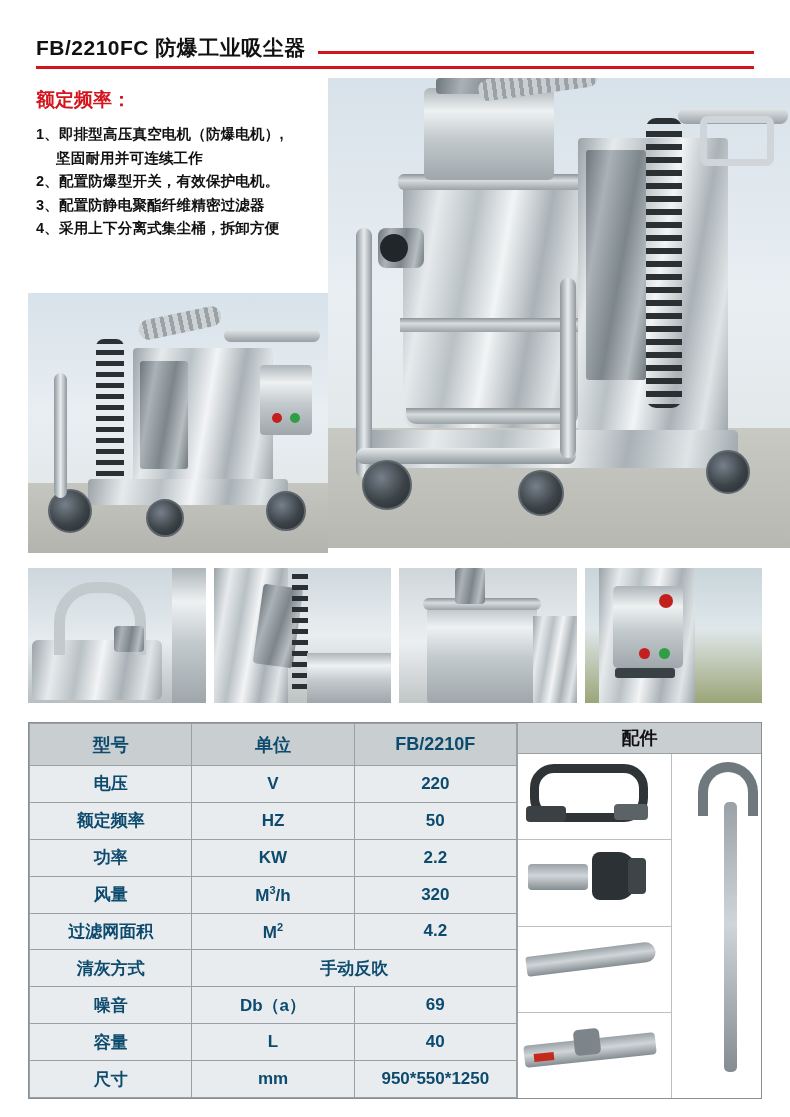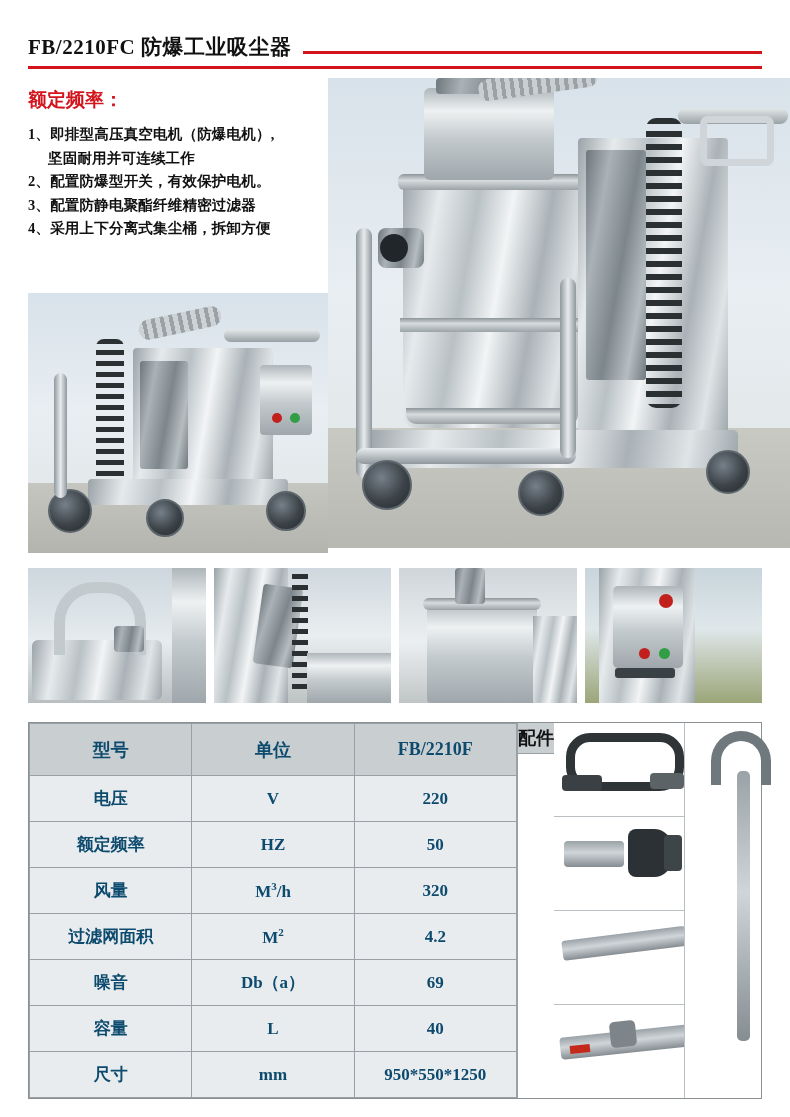--- a/index.html
+++ b/index.html
@@ -13,22 +13,21 @@
     font-family: "Liberation Sans", sans-serif;
     color: #1a1a1a;
     position: relative;
     overflow: hidden;
   }
   .page {
     width: 790px;
     height: 1117px;
     position: relative;
     box-sizing: border-box;
-    padding: 0 28px;
-    font-family: Liberation Serif, serif;
+    padding: 0 36px;
   }
 
   
   .header {
     padding-top: 36px;
     display: flex;
     align-items: flex-end;
   }
   .header-title {
     font-size: 21px;
@@ -186,21 +185,21 @@
     height: 30px;
   }
   table.spec td:nth-child(1) { width: 160px; }
   table.spec td:nth-child(2) { width: 152px; }
   table.spec td:nth-child(3) { width: 176px; }
   .sup { font-size: 11px; vertical-align: super; }
 
   .accessory-col {
     flex: 1;
     display: flex;
-    flex-direction: row;
+    flex-direction: column;
     border-left: 1px solid #9aa0a4;
   }
   .accessory-head {
     background: #c9ced1;
     border-bottom: 1px solid #9aa0a4;
     height: 30px;
     line-height: 30px;
     text-align: center;
     font-size: 18px;
     font-weight: bold;
@@ -374,28 +373,37 @@
           <td>电压</td>
           <td>V</td>
           <td>220</td>
         </tr>
         <tr>
           <td>额定频率</td>
           <td>HZ</td>
           <td>50</td>
         </tr>
         <tr>
+          <td>功率</td>
+          <td>KW</td>
+          <td>2.2</td>
+        </tr>
+        <tr>
           <td>风量</td>
           <td><span>M</span><span class="sup">3</span><span>/h</span></td>
           <td>320</td>
         </tr>
         <tr>
           <td>过滤网面积</td>
           <td><span>M</span><span class="sup">2</span></td>
           <td>4.2</td>
+        </tr>
+        <tr>
+          <td>清灰方式</td>
+          <td colspan="2">手动反吹</td>
         </tr>
         <tr>
           <td>噪音</td>
           <td>Db（a）</td>
           <td>69</td>
         </tr>
         <tr>
           <td>容量</td>
           <td>L</td>
           <td>40</td>

